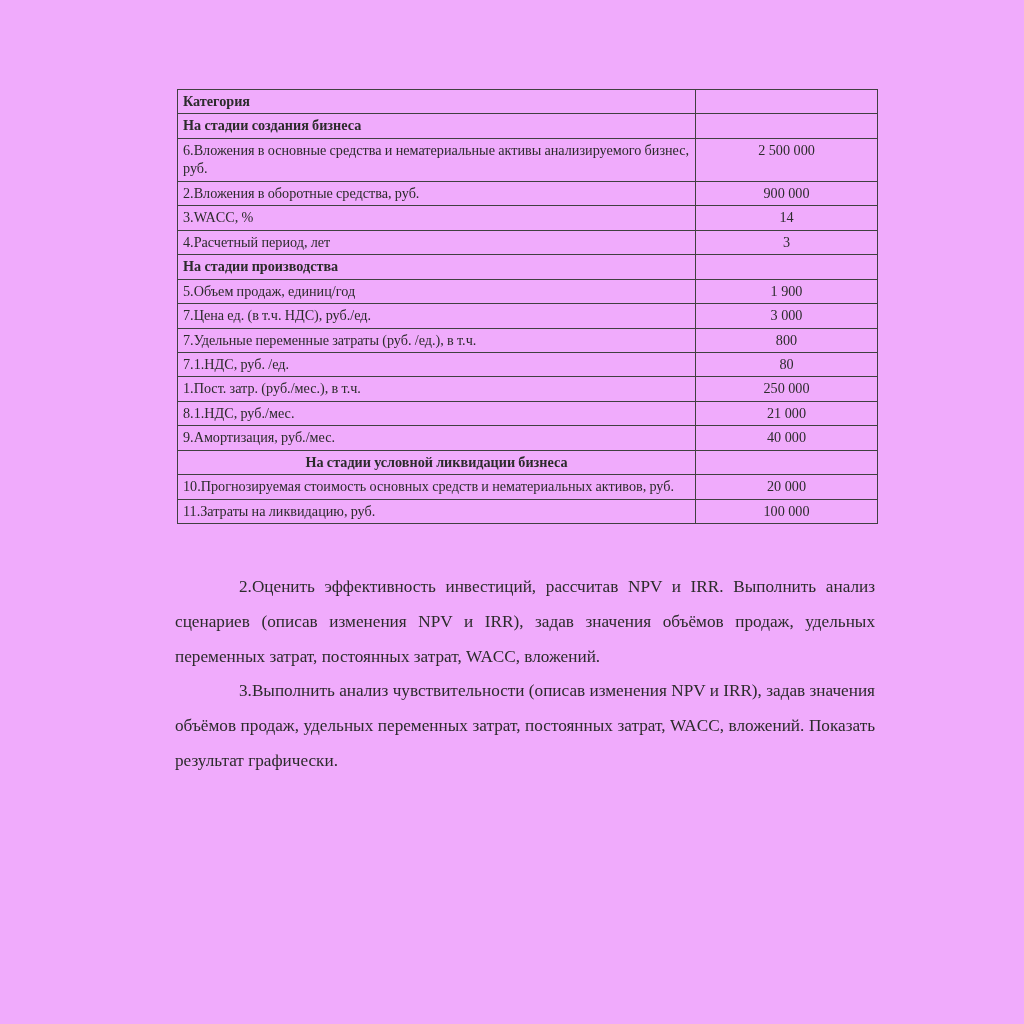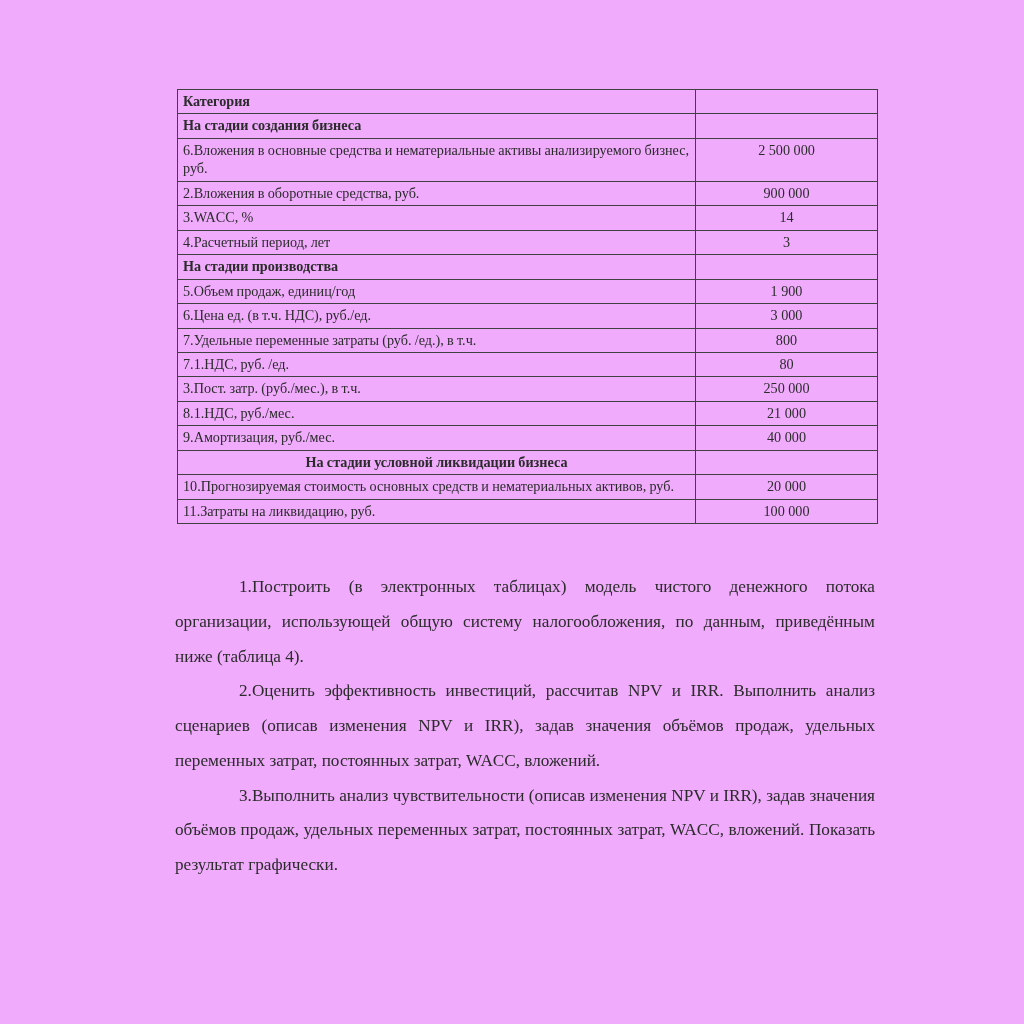--- a/index.html
+++ b/index.html
@@ -114,33 +114,33 @@
         </tr>
         <tr class="section">
           <td class="label">На стадии производства</td>
           <td class="value"></td>
         </tr>
         <tr class="data">
           <td class="label">5.Объем продаж, единиц/год</td>
           <td class="value">1 900</td>
         </tr>
         <tr class="data">
-          <td class="label">6.Цена ед. (в т.ч. НДС), руб./ед.</td>
+          <td class="label">7.Цена ед. (в т.ч. НДС), руб./ед.</td>
           <td class="value">3 000</td>
         </tr>
         <tr class="data">
           <td class="label">7.Удельные переменные затраты (руб. /ед.), в т.ч.</td>
           <td class="value">800</td>
         </tr>
         <tr class="data">
           <td class="label">7.1.НДС, руб. /ед.</td>
           <td class="value">80</td>
         </tr>
         <tr class="data">
-          <td class="label">3.Пост. затр. (руб./мес.), в т.ч.</td>
+          <td class="label">1.Пост. затр. (руб./мес.), в т.ч.</td>
           <td class="value">250 000</td>
         </tr>
         <tr class="data">
           <td class="label">8.1.НДС, руб./мес.</td>
           <td class="value">21 000</td>
         </tr>
         <tr class="data">
           <td class="label">9.Амортизация, руб./мес.</td>
           <td class="value">40 000</td>
         </tr>
@@ -153,18 +153,17 @@
           <td class="value">20 000</td>
         </tr>
         <tr class="data">
           <td class="label">11.Затраты на ликвидацию, руб.</td>
           <td class="value">100 000</td>
         </tr>
       </tbody>
   </table>
 
   <div class="body-text" id="task-list">
-      <p>1.Построить (в электронных таблицах) модель чистого денежного потока организации, использующей общую систему налогообложения, по данным, приведённым ниже (таблица 4).</p>
       <p>2.Оценить эффективность инвестиций, рассчитав NPV и IRR. Выполнить анализ сценариев (описав изменения NPV и IRR), задав значения объёмов продаж, удельных переменных затрат, постоянных затрат, WACC, вложений.</p>
       <p>3.Выполнить анализ чувствительности (описав изменения NPV и IRR), задав значения объёмов продаж, удельных переменных затрат, постоянных затрат, WACC, вложений. Показать результат графически.</p>
     </div>
 
 </div>
 
 </body></html>

